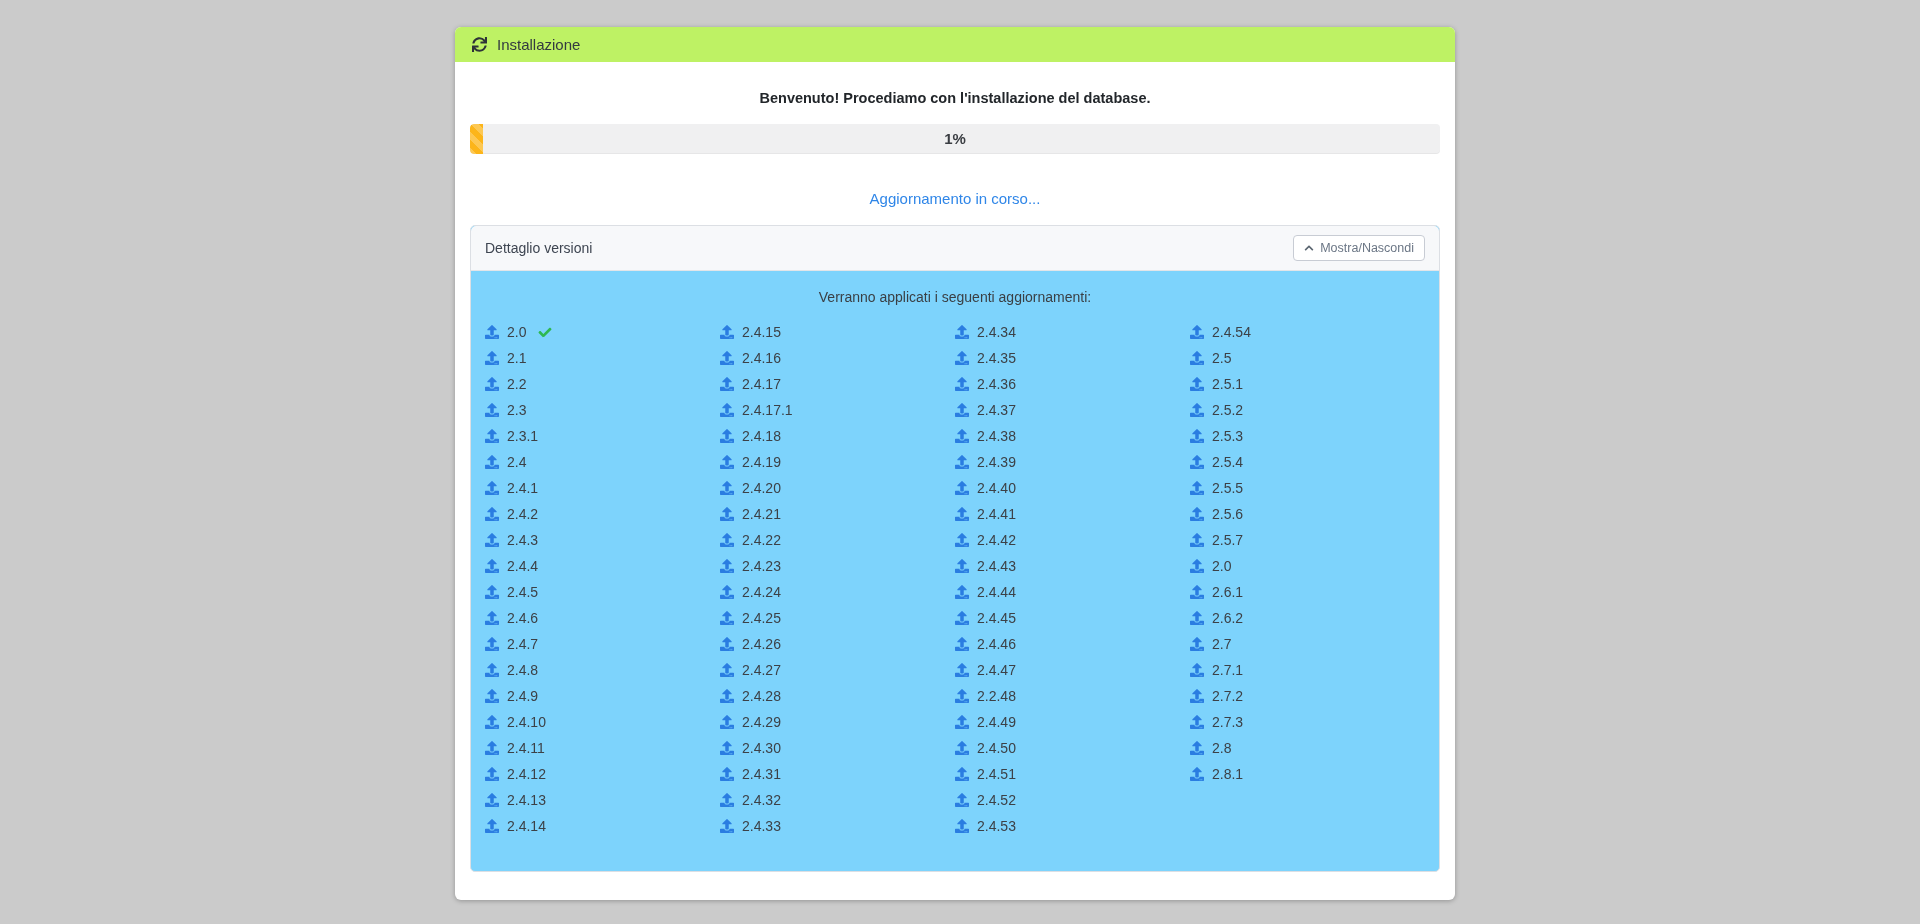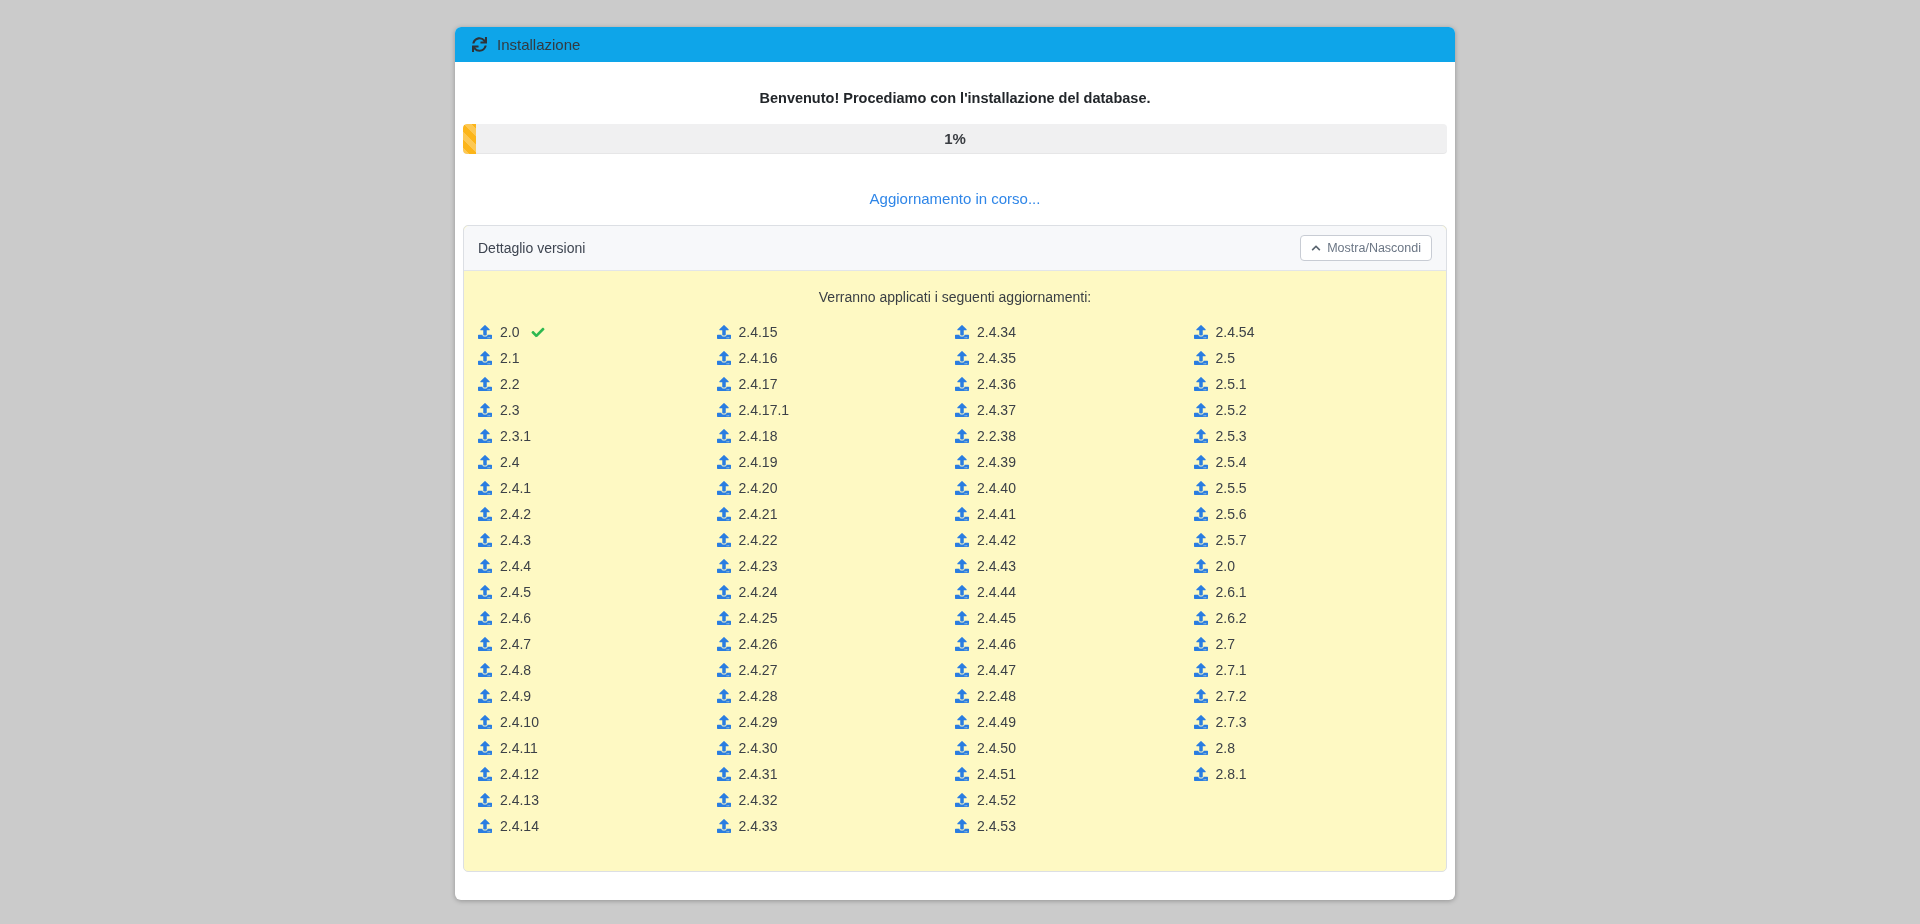--- a/index.html
+++ b/index.html
@@ -12,32 +12,32 @@
   .installer-card {
     width: 1000px;
     margin: 27px auto 0 455px;
     background: #ffffff;
     border-radius: 6px;
     box-shadow: 0 1px 5px rgba(0,0,0,.28);
     overflow: hidden;
   }
   .installer-header {
     height: 35px;
-    background: #0ea5e9;
+    background: #bef264;
     display: flex;
     align-items: center;
     gap: 10px;
     padding: 0 17px;
   }
   .installer-header .hicon { width: 15px; height: 15px; display: inline-flex; }
   .installer-header .htitle {
     font-size: 15px;
     color: #333a40;
   }
-  .card-body { padding: 16px 8px 28px; }
+  .card-body { padding: 16px 15px 28px; }
   .welcome {
     text-align: center;
     font-weight: bold;
     font-size: 14.5px;
     color: #22262a;
     margin: 12px 0 18px;
   }
   .progress {
     position: relative;
     height: 30px;
@@ -73,21 +73,21 @@
   .status-detail {
     margin-top: 9px;
     text-align: center;
     font-size: 14px;
     color: #7e8084;
   }
   .versions-panel {
     margin-top: 18px;
     border: 1px solid #dcdfe4;
     border-radius: 5px;
-    background: #fef9c3;
+    background: #7dd3fc;
   }
   .panel-header {
     display: flex;
     align-items: center;
     justify-content: space-between;
     background: #f7f8fa;
     border-bottom: 1px solid #e2e5e9;
     border-radius: 5px 5px 0 0;
     padding: 9px 14px;
     min-height: 44px;
@@ -434,21 +434,21 @@
               <div class="version-item">
                 <svg class="up" viewBox="0 0 512 512" fill="#2a7de1">
                   <path d="M296 384h-80c-13.3 0-24-10.7-24-24V192h-87.7c-17.8 0-26.7-21.5-14.1-34.1L242.3 5.7c7.5-7.5 19.8-7.5 27.3 0l152.2 152.2c12.6 12.6 3.7 34.1-14.1 34.1H320v168c0 13.3-10.7 24-24 24zm216-8v112c0 13.3-10.7 24-24 24H24c-13.3 0-24-10.7-24-24V376c0-13.3 10.7-24 24-24h136v8c0 30.9 25.1 56 56 56h80c30.9 0 56-25.1 56-56v-8h136c13.3 0 24 10.7 24 24zm-124 88c0-11-9-20-20-20s-20 9-20 20 9 20 20 20 20-9 20-20zm64 0c0-11-9-20-20-20s-20 9-20 20 9 20 20 20 20-9 20-20z"></path>
                 </svg>
                 <span>2.4.37</span>
               </div>
               <div class="version-item">
                 <svg class="up" viewBox="0 0 512 512" fill="#2a7de1">
                   <path d="M296 384h-80c-13.3 0-24-10.7-24-24V192h-87.7c-17.8 0-26.7-21.5-14.1-34.1L242.3 5.7c7.5-7.5 19.8-7.5 27.3 0l152.2 152.2c12.6 12.6 3.7 34.1-14.1 34.1H320v168c0 13.3-10.7 24-24 24zm216-8v112c0 13.3-10.7 24-24 24H24c-13.3 0-24-10.7-24-24V376c0-13.3 10.7-24 24-24h136v8c0 30.9 25.1 56 56 56h80c30.9 0 56-25.1 56-56v-8h136c13.3 0 24 10.7 24 24zm-124 88c0-11-9-20-20-20s-20 9-20 20 9 20 20 20 20-9 20-20zm64 0c0-11-9-20-20-20s-20 9-20 20 9 20 20 20 20-9 20-20z"></path>
                 </svg>
-                <span>2.2.38</span>
+                <span>2.4.38</span>
               </div>
               <div class="version-item">
                 <svg class="up" viewBox="0 0 512 512" fill="#2a7de1">
                   <path d="M296 384h-80c-13.3 0-24-10.7-24-24V192h-87.7c-17.8 0-26.7-21.5-14.1-34.1L242.3 5.7c7.5-7.5 19.8-7.5 27.3 0l152.2 152.2c12.6 12.6 3.7 34.1-14.1 34.1H320v168c0 13.3-10.7 24-24 24zm216-8v112c0 13.3-10.7 24-24 24H24c-13.3 0-24-10.7-24-24V376c0-13.3 10.7-24 24-24h136v8c0 30.9 25.1 56 56 56h80c30.9 0 56-25.1 56-56v-8h136c13.3 0 24 10.7 24 24zm-124 88c0-11-9-20-20-20s-20 9-20 20 9 20 20 20 20-9 20-20zm64 0c0-11-9-20-20-20s-20 9-20 20 9 20 20 20 20-9 20-20z"></path>
                 </svg>
                 <span>2.4.39</span>
               </div>
               <div class="version-item">
                 <svg class="up" viewBox="0 0 512 512" fill="#2a7de1">
                   <path d="M296 384h-80c-13.3 0-24-10.7-24-24V192h-87.7c-17.8 0-26.7-21.5-14.1-34.1L242.3 5.7c7.5-7.5 19.8-7.5 27.3 0l152.2 152.2c12.6 12.6 3.7 34.1-14.1 34.1H320v168c0 13.3-10.7 24-24 24zm216-8v112c0 13.3-10.7 24-24 24H24c-13.3 0-24-10.7-24-24V376c0-13.3 10.7-24 24-24h136v8c0 30.9 25.1 56 56 56h80c30.9 0 56-25.1 56-56v-8h136c13.3 0 24 10.7 24 24zm-124 88c0-11-9-20-20-20s-20 9-20 20 9 20 20 20 20-9 20-20zm64 0c0-11-9-20-20-20s-20 9-20 20 9 20 20 20 20-9 20-20z"></path>

